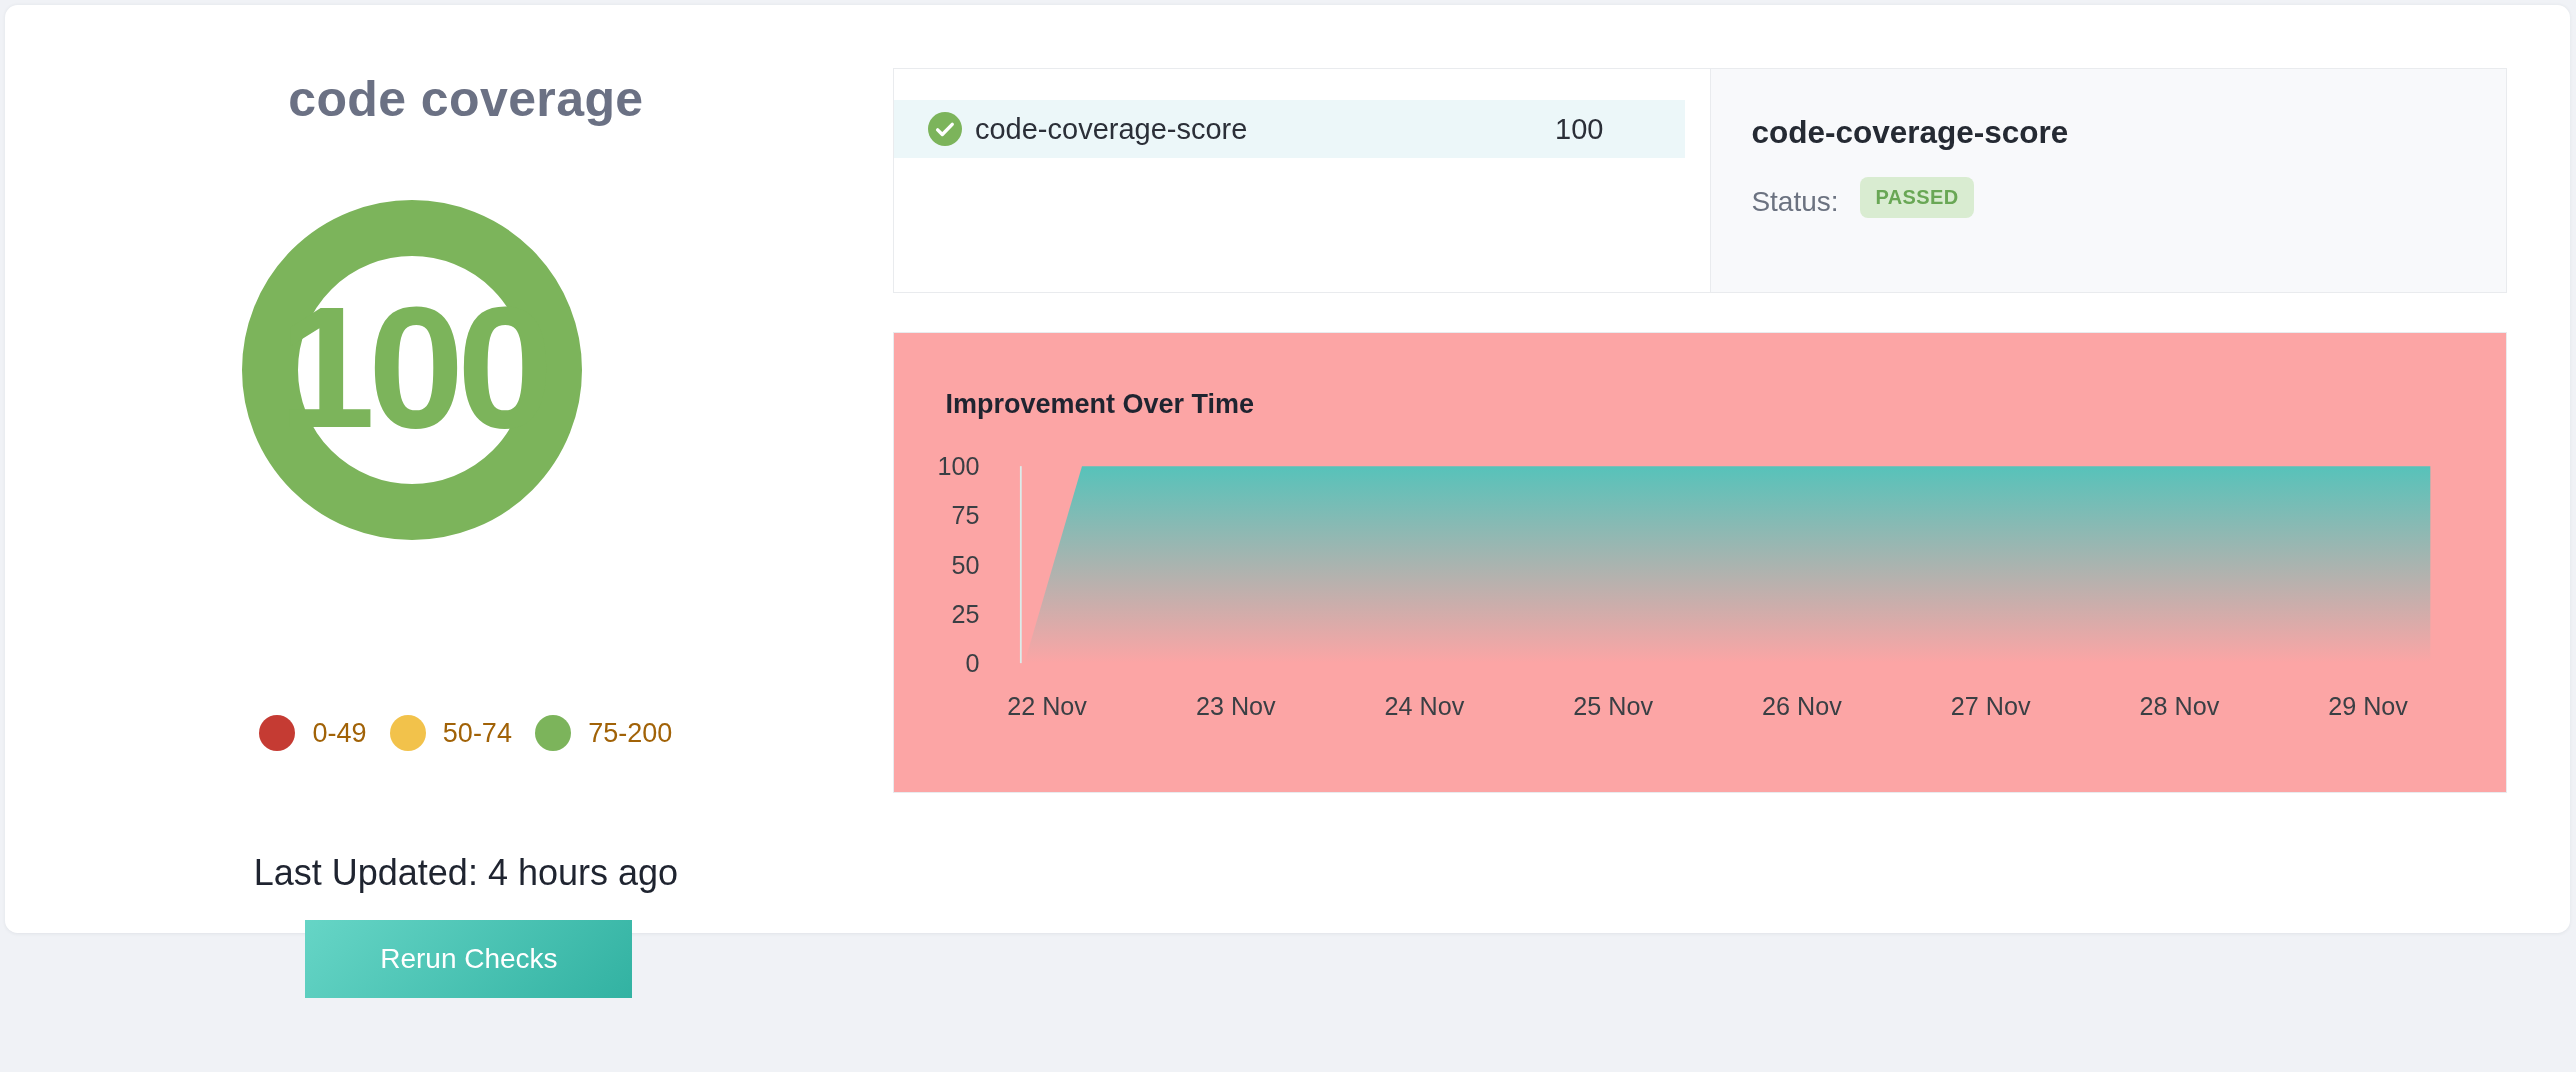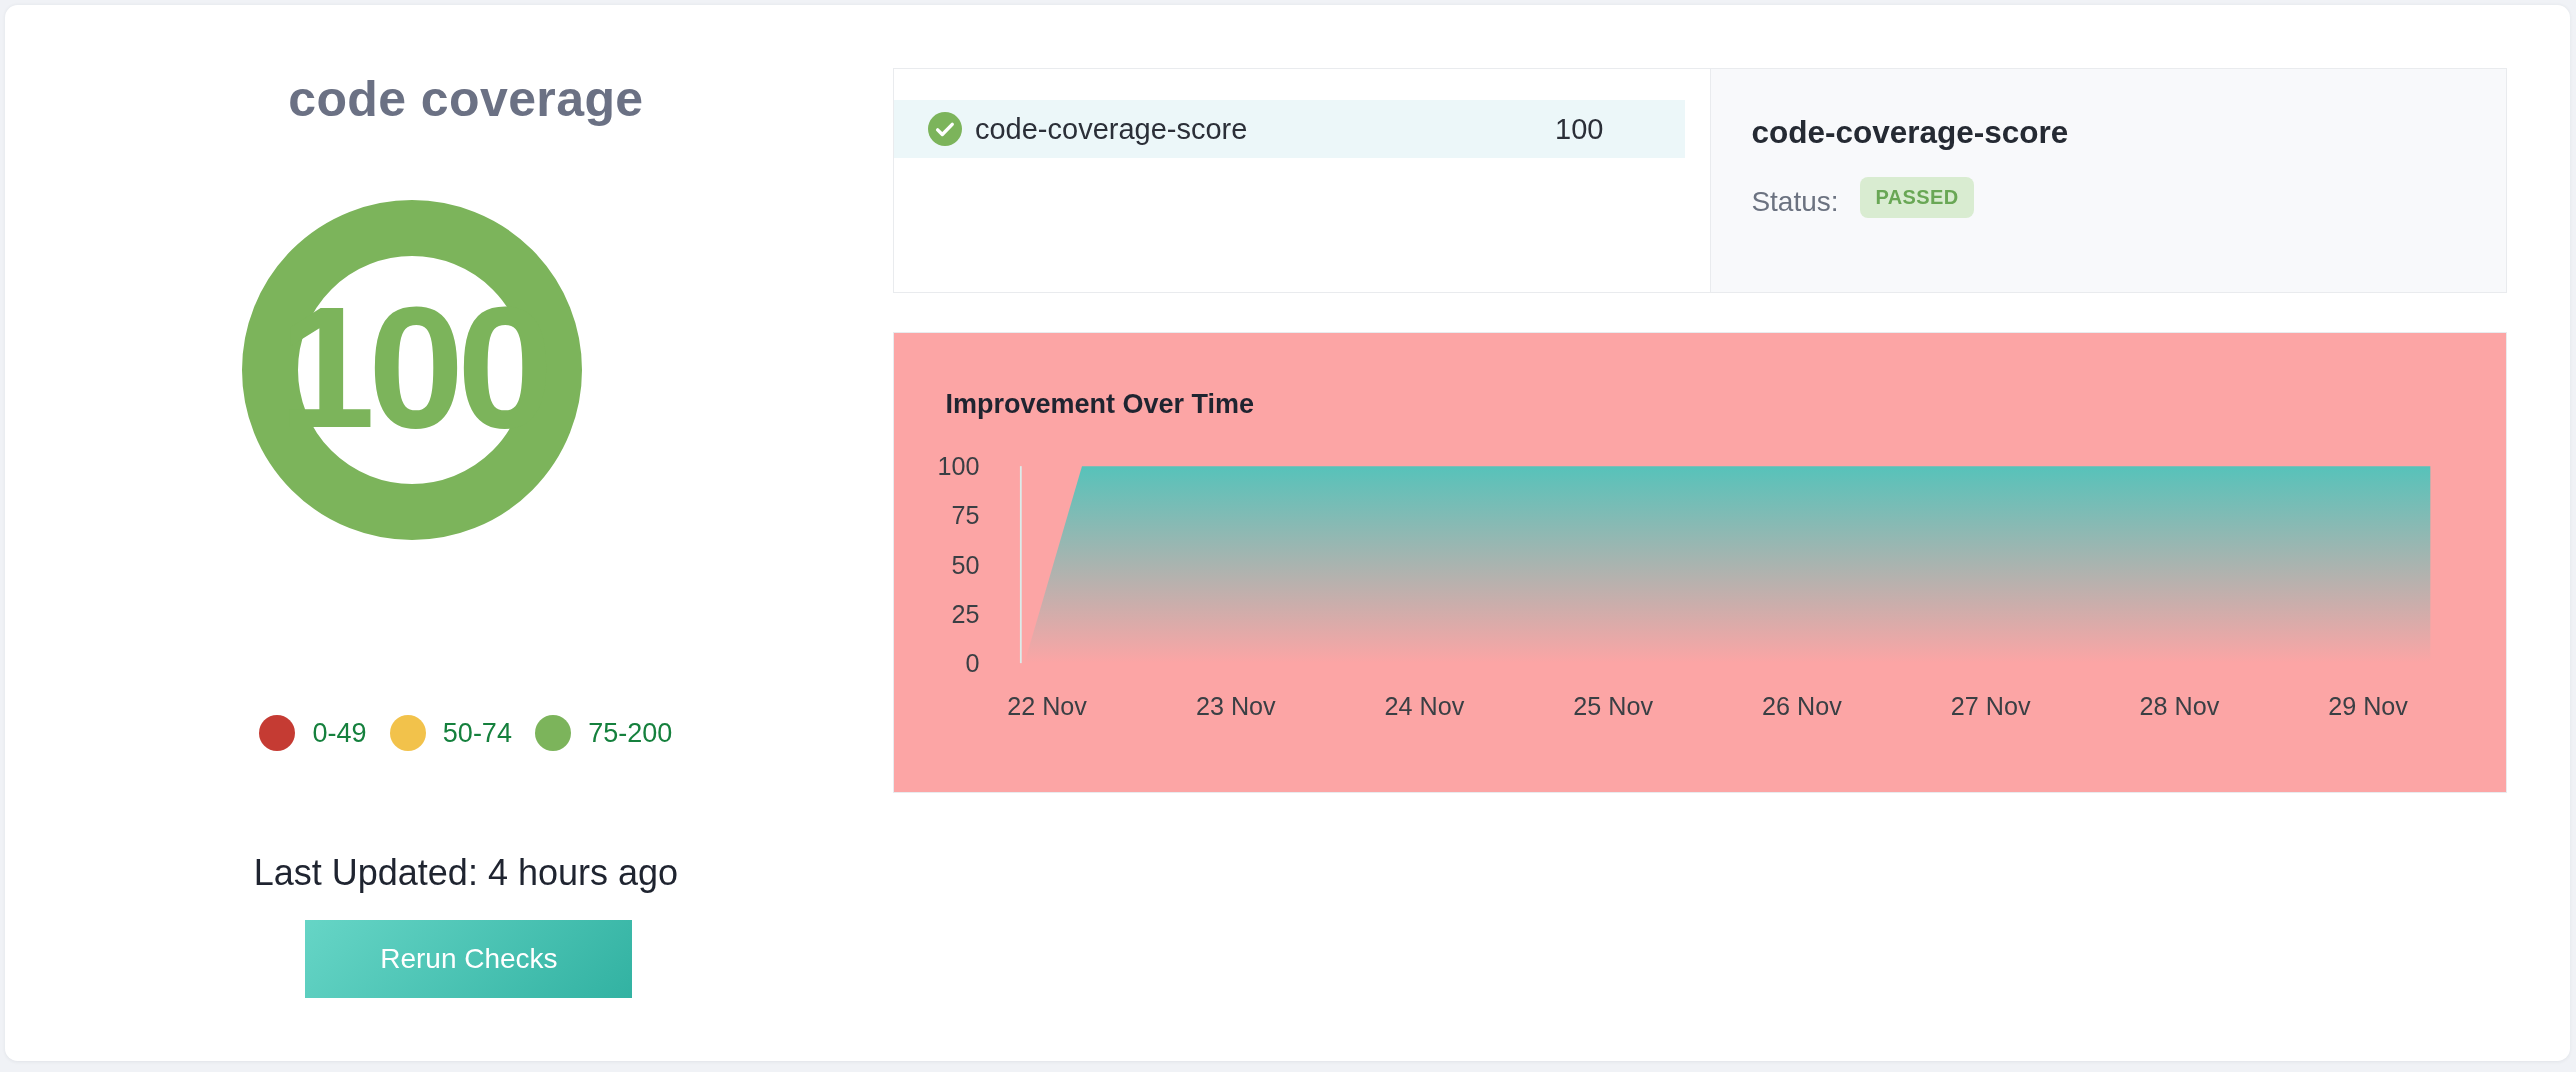--- a/index.html
+++ b/index.html
@@ -6,21 +6,21 @@
     --green:#7cb45b; --red:#c53b33; --yellow:#f2c24b;
     --teal-top:#66d5c6; --teal-bottom:#32b2a2; --chart-teal:#4ec4bb;
     --row-bg:#ecf7f9; --badge-bg:#d9ecd1; --badge-text:#69a755;
     --title-gray:#6b7184; --panel-border:#e9ebee; --panel-bg:#f8f9fb;
     --ink:#22262f; --muted:#6b7280; --axis-line:#dcecea;
   }
   *{box-sizing:border-box; margin:0; padding:0;}
   html,body{width:2576px; height:1072px; overflow:hidden;}
   body{background:#f0f2f6; font-family:"Liberation Sans", sans-serif;}
   .card{
-    position:absolute; left:5.4px; top:5.4px; width:2565px; height:1056px;
+    position:absolute; left:5.4px; top:5.4px; width:2565px; height:928px;
     background:#ffffff; border-radius:12.6px; box-shadow:0 0.9px 3.6px rgba(30,40,60,.07);
   }
   
   .left-col{position:absolute; left:0; top:0; width:921px; height:1056px;}
   .page-title{
     position:absolute; left:0; top:65px; width:921px; text-align:center;
     font-size:50px; font-weight:700; color:var(--title-gray); letter-spacing:0.4px;
   }
   .gauge-ring{
     position:absolute; left:237px; top:195px; width:340px; height:340px;
@@ -30,21 +30,21 @@
   .gauge-value{
     font-size:173px; font-weight:600; color:var(--green);
     letter-spacing:-7.2px; line-height:1; padding-bottom:5.4px;
   }
   .legend{
     position:absolute; left:0; top:710px; width:921px;
     display:flex; justify-content:center; align-items:center; gap:23.4px;
   }
   .legend-item{display:flex; align-items:center;}
   .legend-dot{width:36px; height:36px; border-radius:50%; flex:none;}
-  .legend-label{font-size:27px; color:#15803d; margin-left:17px;}
+  .legend-label{font-size:27px; color:#a16207; margin-left:17px;}
   .last-updated{
     position:absolute; left:0; top:847px; width:921px; text-align:center;
     font-size:36px; color:#1f2430;
   }
   .rerun-btn{
     position:absolute; left:300px; top:915px; width:327px; height:78px;
     border:none; border-radius:0; cursor:pointer;
     background:linear-gradient(135deg, var(--teal-top) 0%, var(--teal-bottom) 100%);
     color:#ffffff; font-size:28px; font-weight:500; font-family:"Liberation Sans", sans-serif;
   }

